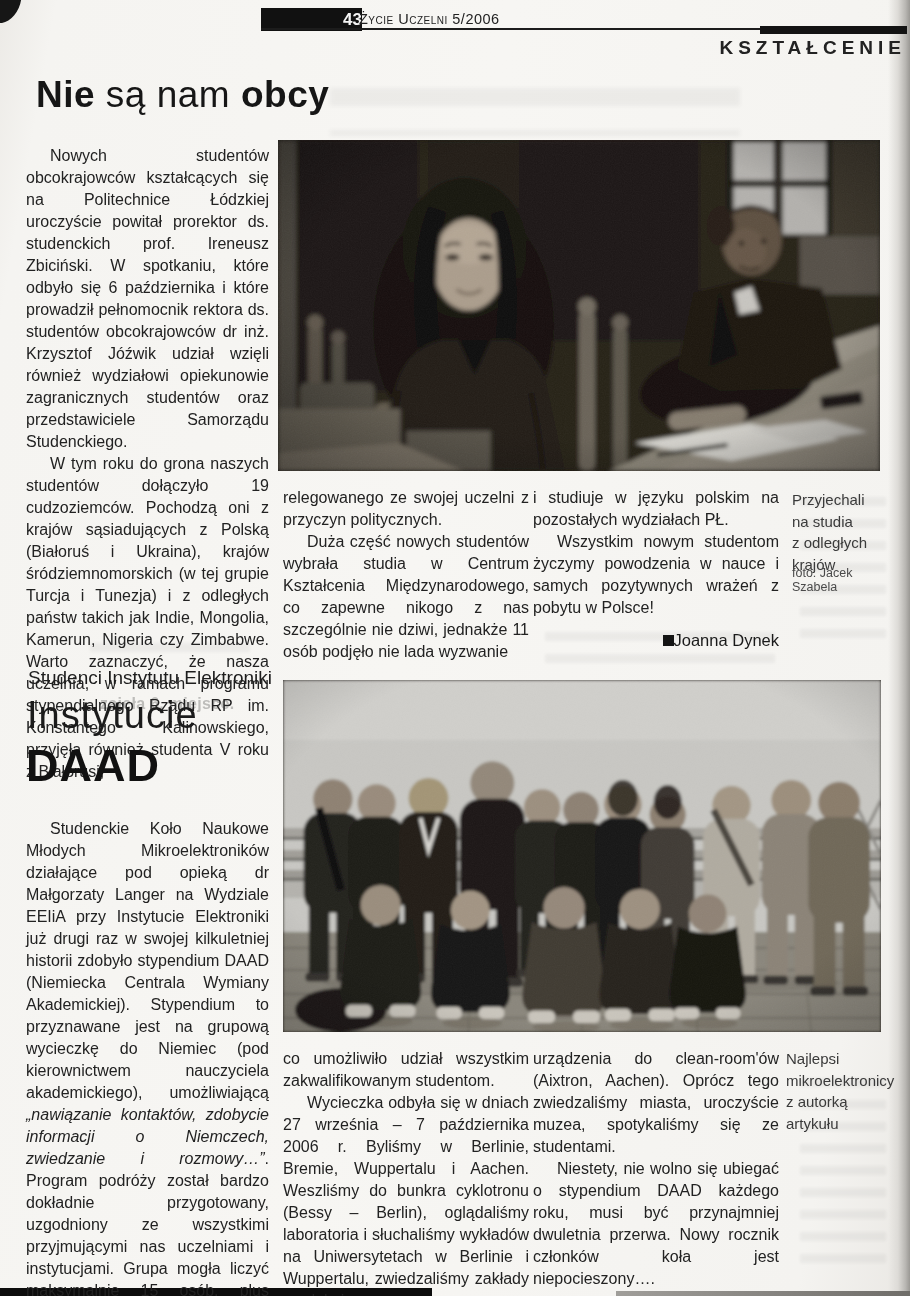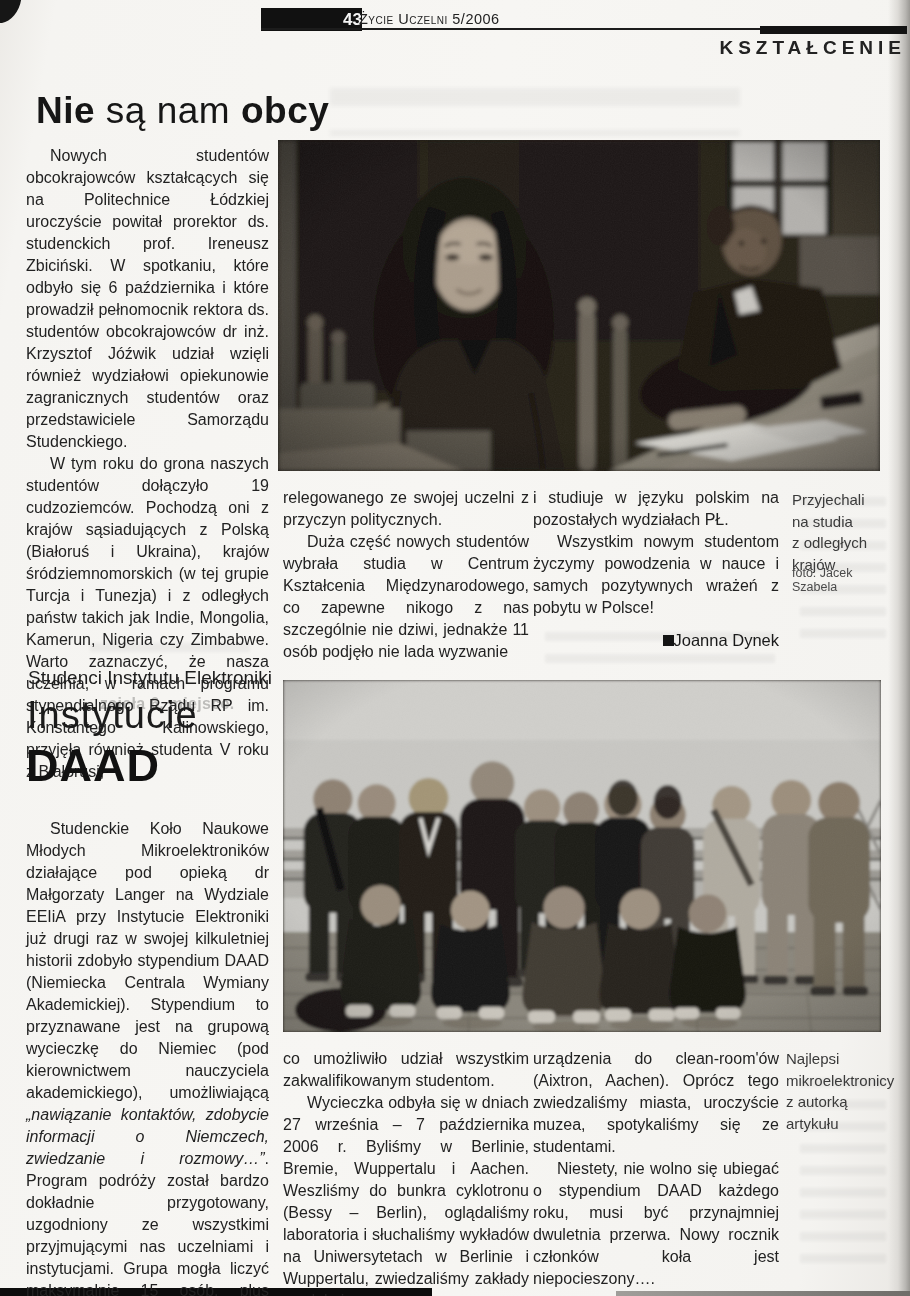--- a/index.html
+++ b/index.html
@@ -9,21 +9,21 @@
   .abs{position:absolute;}
   
   .hdr-bar{left:261px;top:8px;width:101px;height:23px;background:#111;display:flex;align-items:center;justify-content:flex-end;box-sizing:border-box;}
   .hdr-num{color:#f5f5f5;font-weight:700;font-size:17px;}
   .hdr-journal{left:359px;top:11px;font-size:14.5px;font-variant:small-caps;letter-spacing:.5px;color:#222;}
   .hdr-rule{left:362px;top:28px;width:468px;height:2px;background:#1c1c1c;}
   .hdr-rule2{left:261px;top:28px;width:101px;height:2px;background:#1c1c1c;}
   .sec-bar{left:760px;top:26px;width:147px;height:8px;background:#131313;}
   .sec-label{left:0;top:37px;width:906px;text-align:right;font-size:19px;font-weight:600;letter-spacing:5px;color:#222;}
   
-  .a1-title{left:36px;top:74px;font-size:37px;letter-spacing:.5px;color:#161616;margin-top:16px;}
+  .a1-title{left:36px;top:74px;font-size:37px;letter-spacing:.5px;color:#161616;}
   .a1-title .b{font-weight:700;}
   
   .col{position:absolute;text-align:justify;font-size:16px;line-height:22px;color:#222;}
   .col p{margin:0;}
   .col p.ind{text-indent:24px;}
   .col p + p{margin-top:0;}
   .w1{left:26px;width:243px;}
   .c1a{top:145px;}
   .c2a{left:283px;width:246px;top:487px;}
   .c3a{left:533px;width:246px;top:487px;}

